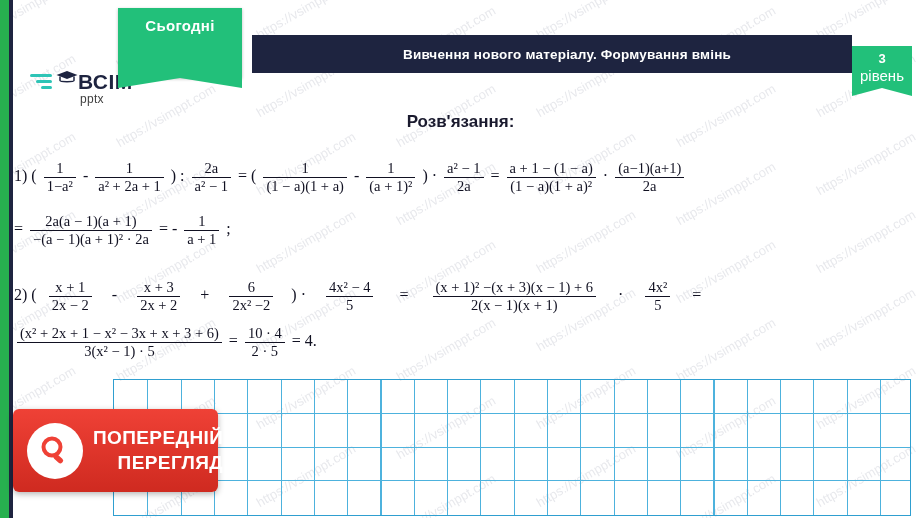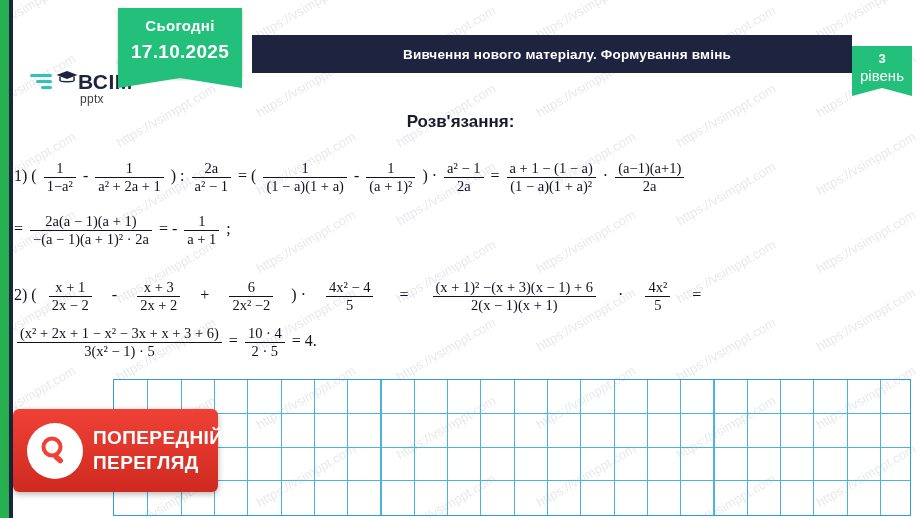--- a/index.html
+++ b/index.html
@@ -225,20 +225,21 @@
     justify-content: center;
   }
   .preview-text {
     position: absolute;
     left: 80px; top: 16px;
     color: #ffffff;
     font-weight: bold;
     font-size: 19px;
     line-height: 25px;
     letter-spacing: .4px;
+    text-align: right;
   }
   
   .wm {
     position: absolute;
     color: rgba(120,130,150,0.18);
     font-size: 13px;
     transform: rotate(-30deg);
     white-space: nowrap;
     pointer-events: none;
     font-family: "Liberation Sans", sans-serif;
@@ -313,21 +314,20 @@
     <svg class="logo-cap" viewBox="0 0 44 28">
       <polygon points="22,2 43,10 22,18 1,10" fill="#1e2440"></polygon>
       <path d="M8,13 L8,21 C8,24 36,24 36,21 L36,13" fill="none" stroke="#1e2440" stroke-width="3"></path>
     </svg>
     <div class="logo-text">ВСІМ</div>
     <div class="logo-sub">pptx</div>
   </div>
 
   <div class="date-badge">
     <div class="d1">Сьогодні</div>
-    <div class="d2">17.10.2025</div>
   </div>
 
   <div class="header-band"></div>
   <div class="header-title">Вивчення нового матеріалу.  Формування вмінь</div>
 
   <div class="level-badge">
     <div class="l1">3</div>
     <div class="l2">рівень</div>
   </div>
 

